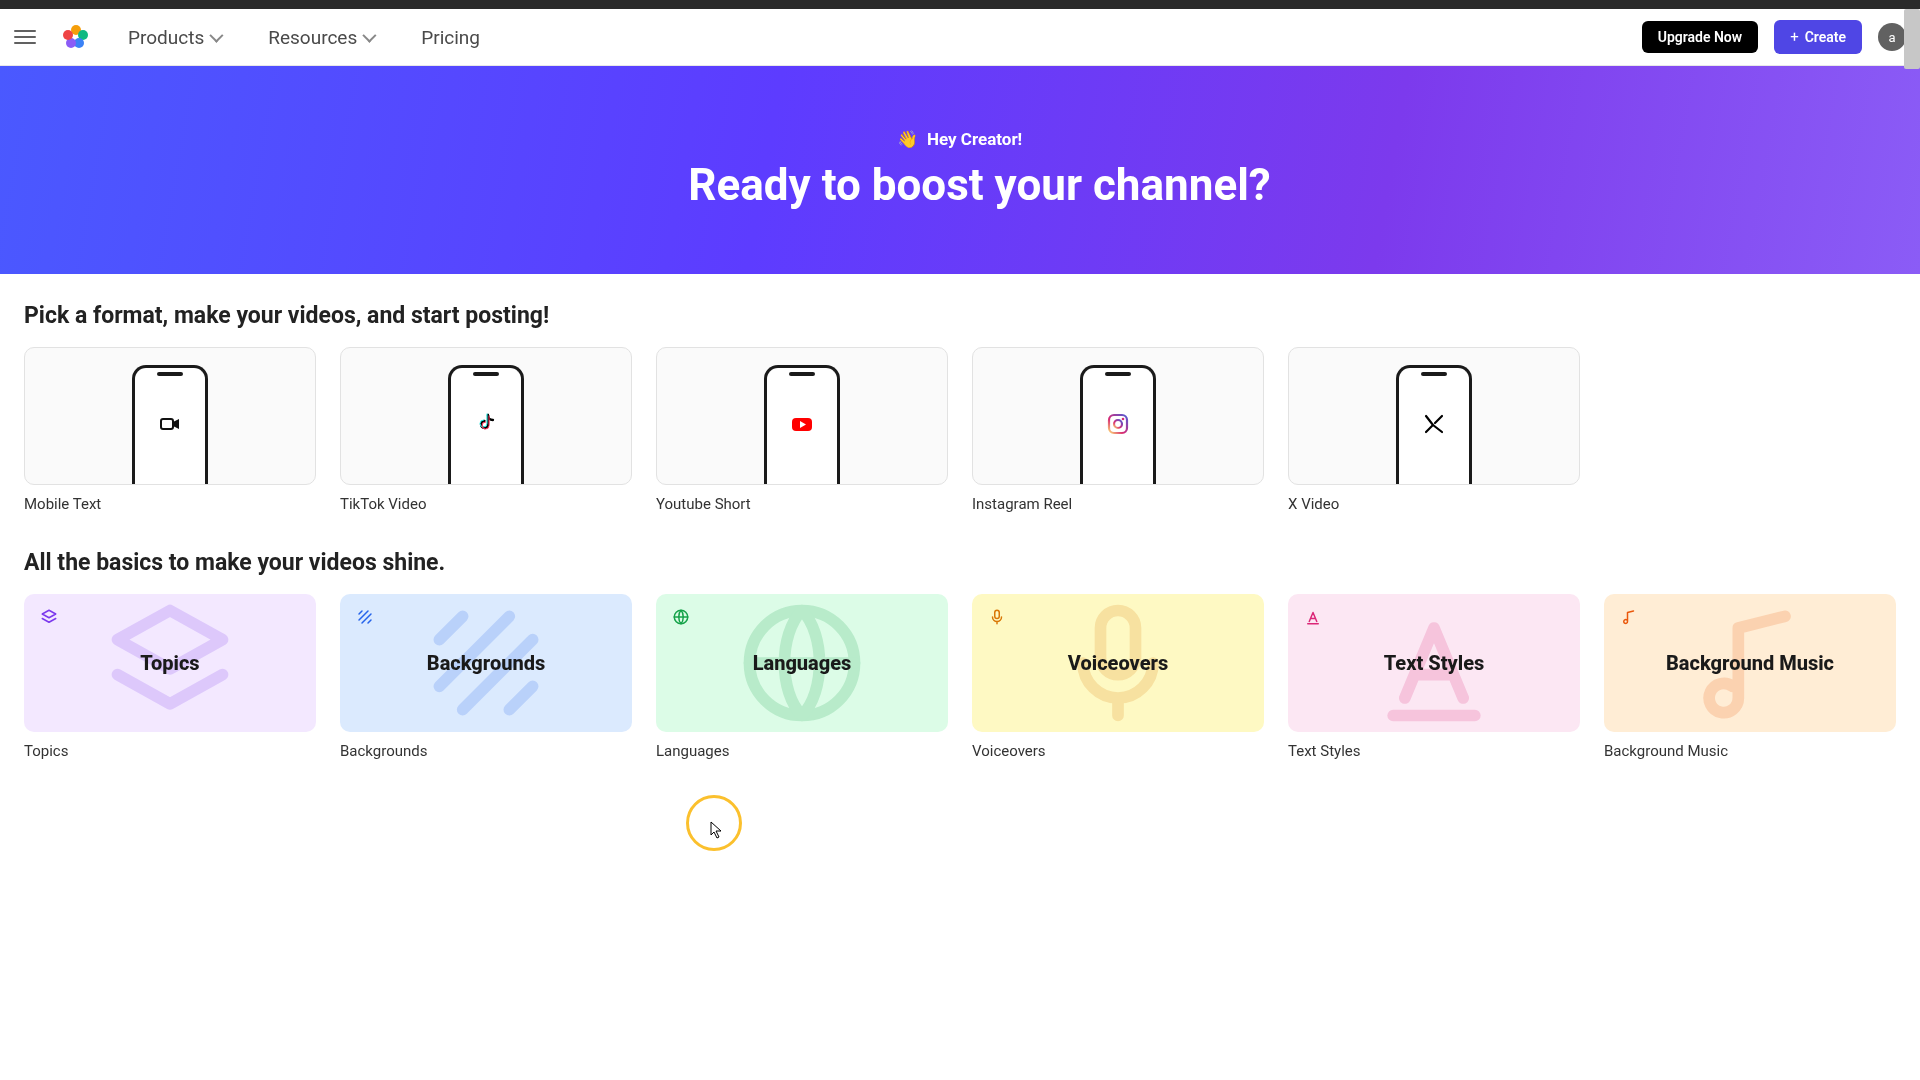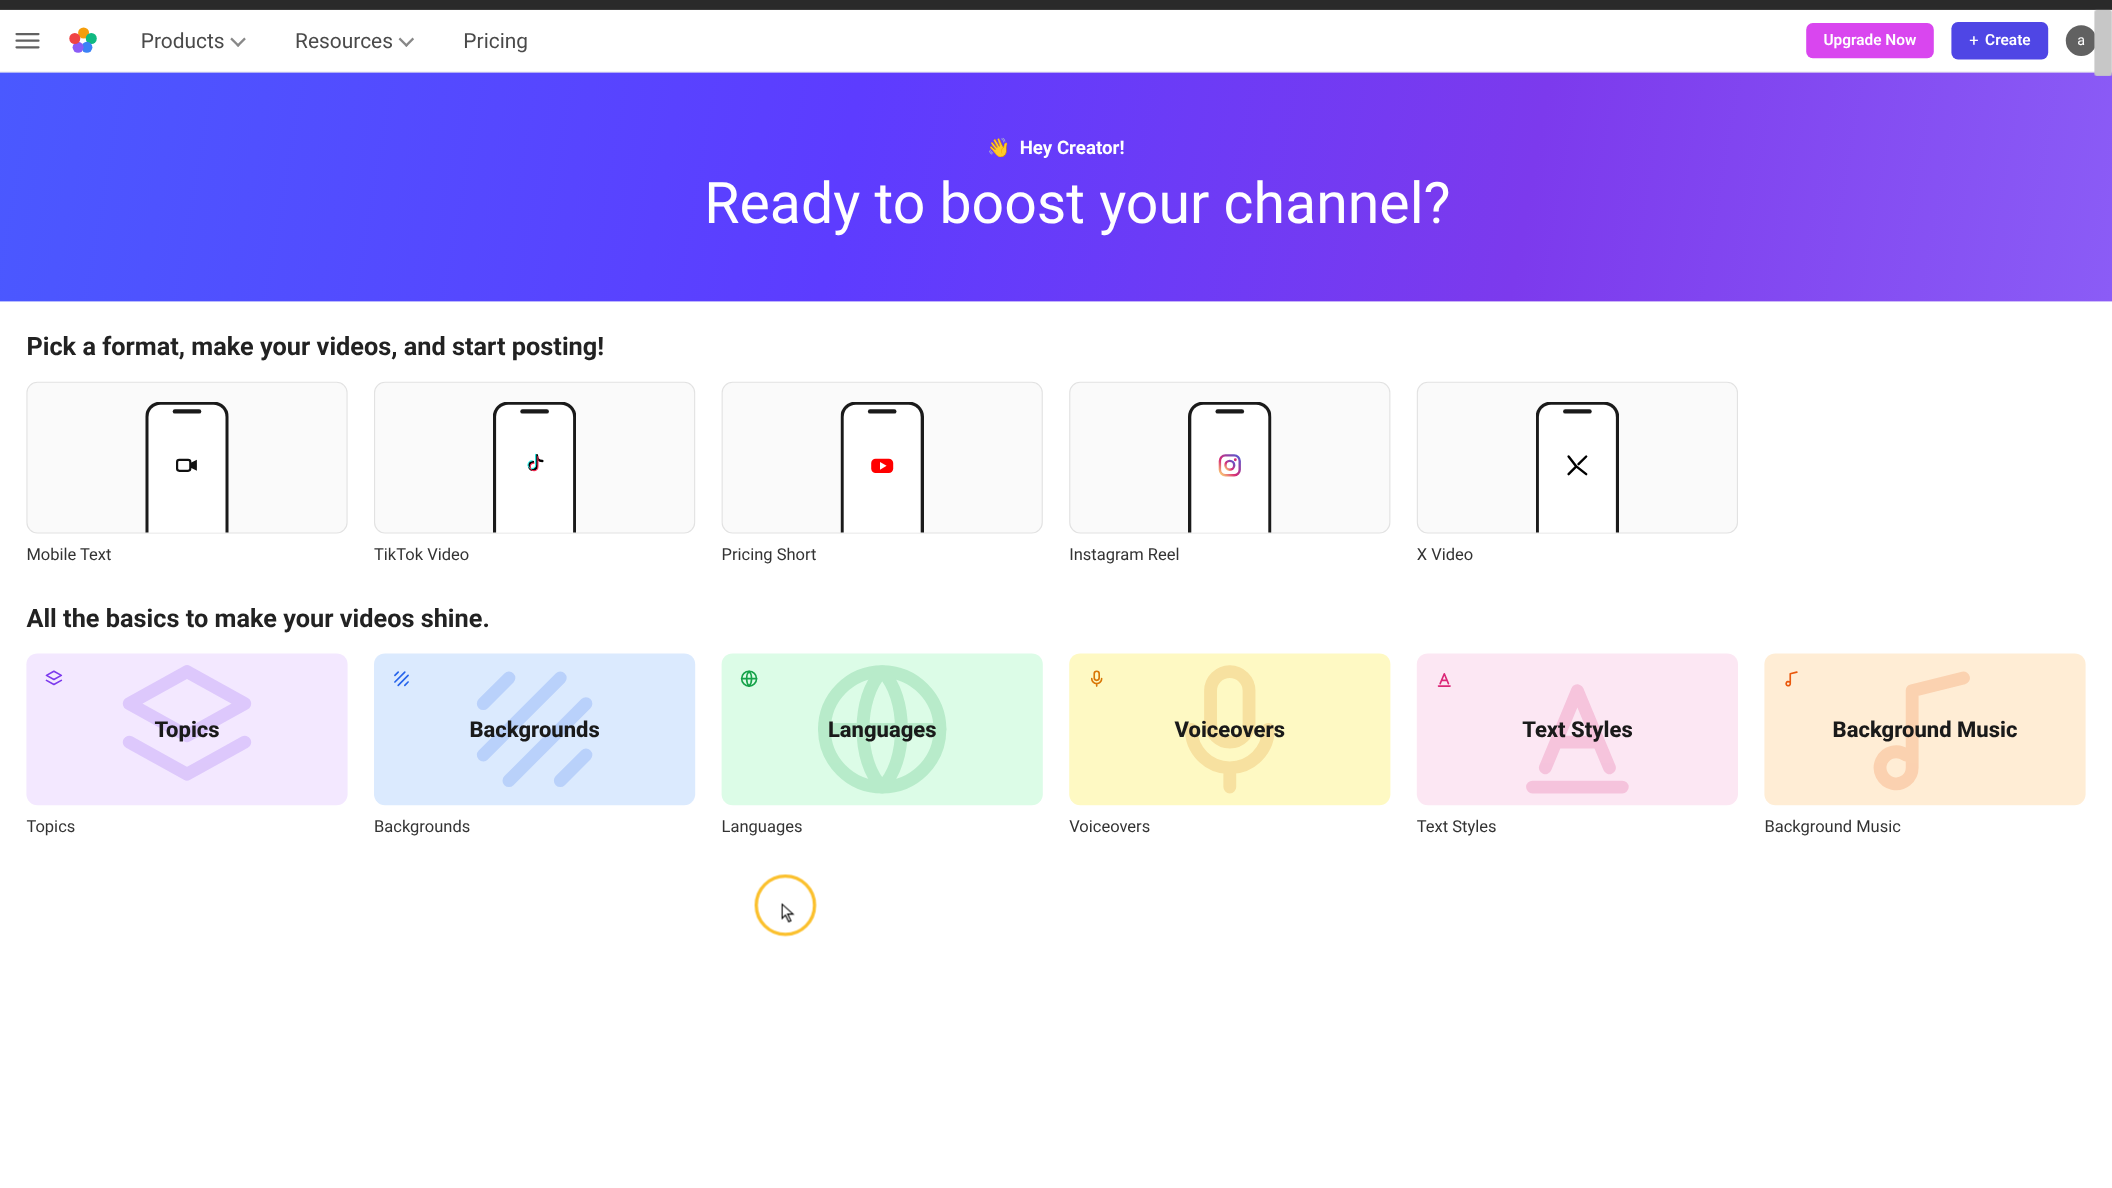--- a/index.html
+++ b/index.html
@@ -8,27 +8,27 @@
   .topbar { height: 57px; display: flex; align-items: center; padding: 0 14px; border-bottom: 1px solid #e8e8e8; gap: 16px; }
   .hamburger { width: 22px; height: 22px; display: flex; flex-direction: column; justify-content: center; gap: 4px; cursor: pointer; }
   .hamburger div { height: 2px; background: #616161; border-radius: 1px; }
   .logo { width: 24px; height: 24px; position: relative; margin-left: 12px; margin-right: 24px; }
   .logo-petal { position: absolute; width: 10px; height: 10px; border-radius: 50%; }
   .navlinks { display: flex; gap: 48px; }
   .navlink { color: #4a4a4a; font-size: 19px; cursor: pointer; display: flex; align-items: center; gap: 6px; }
   .chev { width: 10px; height: 10px; border-right: 2px solid #888; border-bottom: 2px solid #888; transform: rotate(45deg) translateY(-2px); }
   .spacer { flex: 1; }
   .btn { border: none; border-radius: 6px; padding: 8px 16px; font-size: 14px; font-weight: 600; cursor: pointer; }
-  .btn-upgrade { background: #d946ef; color: #fff; }
+  .btn-upgrade { background: #000000; color: #fff; }
   .btn-create { background: #4f46e5; color: #fff; display: flex; align-items: center; gap: 6px; }
   .plus { font-size: 15px; font-weight: 400; }
   .avatar { width: 28px; height: 28px; border-radius: 50%; background: #616161; color: #fff; display: flex; align-items: center; justify-content: center; font-size: 13px; }
   .hero { height: 208px; background: linear-gradient(100deg, #4a59ff 0%, #5d3cff 40%, #7c3aed 72%, #8b5cf6 100%); color: #fff; display: flex; flex-direction: column; align-items: center; justify-content: center; gap: 10px; }
   .hero-greet { font-size: 17px; font-weight: 700; display: flex; align-items: center; gap: 8px; }
-  .hero-title { font-size: 52px; font-weight: 400; margin-left: 39px; }
+  .hero-title { font-size: 44px; font-weight: 700; margin-left: 39px; }
   .content { padding: 28px 24px; }
   .section-title { font-size: 23px; font-weight: 700; color: #222; margin-bottom: 18px; }
   .grid { display: grid; grid-template-columns: repeat(6, 1fr); gap: 24px; }
   .card { display: flex; flex-direction: column; gap: 10px; cursor: pointer; }
   .card-box { height: 138px; border: 1px solid #e2e2e2; border-radius: 10px; background: #fafafa; display: flex; align-items: flex-end; justify-content: center; overflow: hidden; position: relative; }
   .phone { width: 76px; height: 120px; border: 3px solid #1a1a1a; border-bottom: none; border-radius: 14px 14px 0 0; background: #fff; margin-bottom: -1px; display: flex; align-items: center; justify-content: center; position: relative; }
   .notch { position: absolute; top: 4px; width: 26px; height: 4px; border-radius: 2px; background: #1a1a1a; }
   .phone-icon { font-size: 26px; }
   .card-label { font-size: 15px; color: #333; }
   .section2 { margin-top: 36px; }
@@ -122,21 +122,21 @@
       <div class="card">
         <div class="card-box">
           <div class="phone">
             <div class="notch"></div>
             <div class="phone-icon"><svg class="glyph" viewBox="0 0 24 24">
                 <rect x="2" y="6" width="20" height="13" rx="4" fill="#FF0000"></rect>
                 <path d="M10 9 L16 12.5 L10 16 Z" fill="#fff"></path>
               </svg></div>
           </div>
         </div>
-        <div class="card-label">Pricing Short</div>
+        <div class="card-label">Youtube Short</div>
       </div>
       <div class="card">
         <div class="card-box">
           <div class="phone">
             <div class="notch"></div>
             <div class="phone-icon"><svg class="glyph" viewBox="0 0 24 24">
                 <defs>
                   <linearGradient id="ig" x1="0" y1="1" x2="1" y2="0">
                     <stop offset="0" stop-color="#feda75"></stop>
                     <stop offset="0.4" stop-color="#d62976"></stop>

